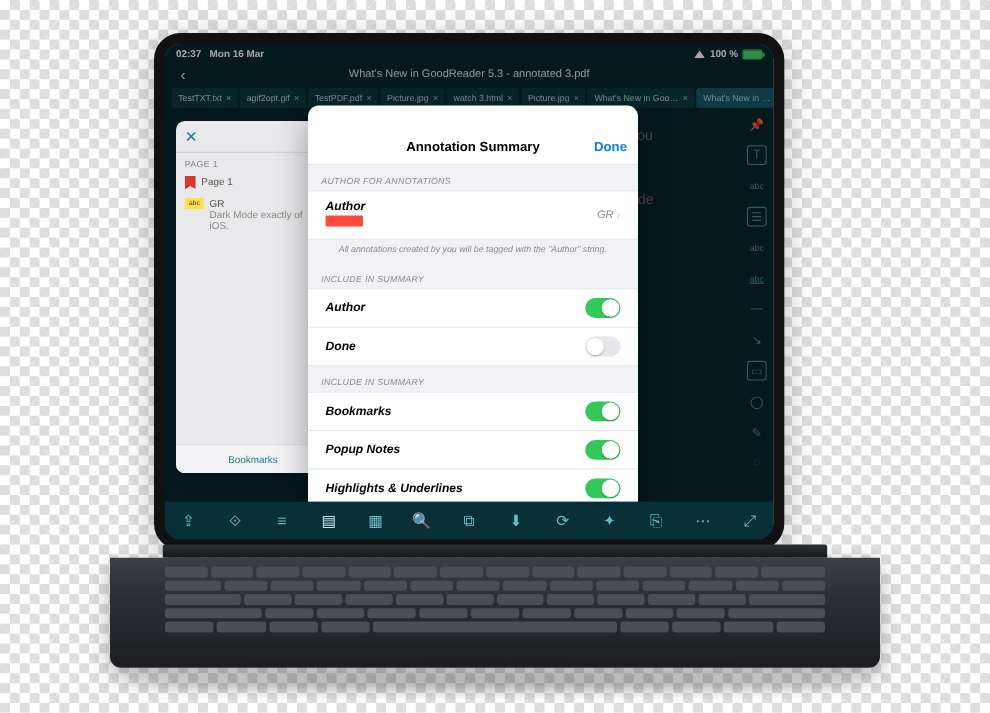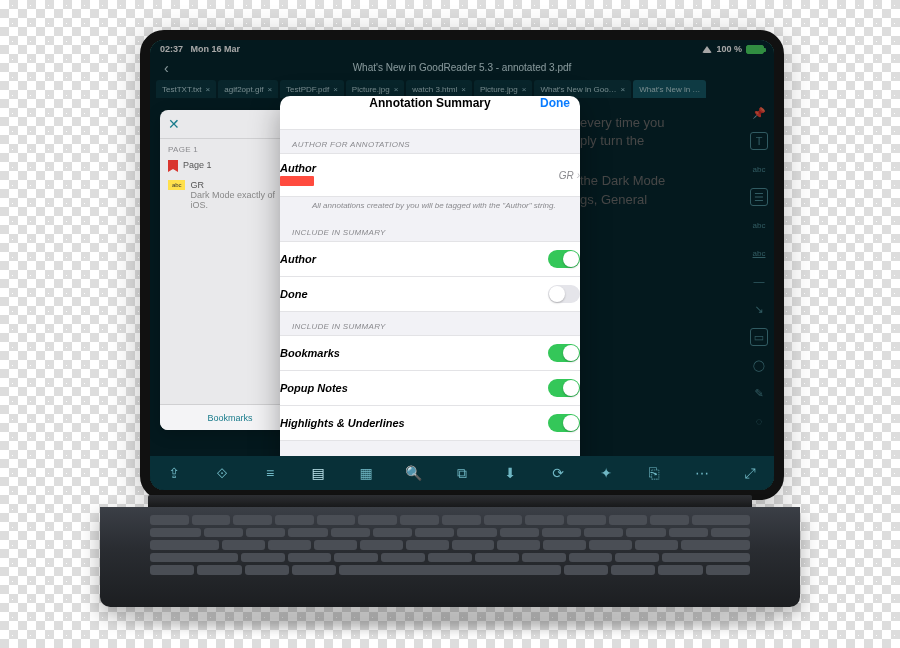--- a/index.html
+++ b/index.html
@@ -11,21 +11,21 @@
     background-size: 18px 18px;
     background-position: 0 0, 0 9px, 9px -9px, -9px 0;
     background-color: #fff;
     position: relative;
   }
 
   
   .ipad {
     position: absolute;
     left: 140px; top: 30px;
-    width: 644px; height: 470px;
+    width: 573px; height: 470px;
     background: #5eead4;
     border-radius: 24px;
     border: 10px solid #111;
     box-shadow: 0 6px 30px rgba(0,0,0,0.25), inset 0 0 0 2px #2a3338;
     overflow: hidden;
   }
   .screen { position: absolute; inset: 0; background: #07272e; }
 
   
   .keyboard {
@@ -85,27 +85,27 @@
   .outline .hdr{display:flex;align-items:center;padding:6px 8px;border-bottom:1px solid #d0d0d2;}
   .outline .hdr .close{color:#1a7c8c;font-size:14px;margin-right:auto;}
   .outline .sect{padding:6px 8px 2px;color:#8a8a8e;font-size:8px;text-transform:uppercase;letter-spacing:0.3px;}
   .outline .row{display:flex;align-items:flex-start;padding:4px 8px;gap:5px;}
   .outline .bm{width:10px;height:12px;background:#d9362f;clip-path:polygon(0 0,100% 0,100% 100%,50% 75%,0 100%);}
   .outline .hl{width:18px;height:10px;background:#ffe04b;display:flex;align-items:center;justify-content:center;font-size:6px;color:#333;}
   .outline .tabbar{position:absolute;bottom:0;left:0;right:0;height:26px;background:#f4f4f6;border-top:1px solid #d0d0d2;border-radius:0 0 8px 8px;display:flex;align-items:center;justify-content:center;font-size:9px;color:#1a7c8c;}
 
   
   .modal{position:absolute;left:130px;top:56px;width:300px;height:392px;background:#fff;border-radius:10px;box-shadow:0 10px 30px rgba(0,0,0,0.35);overflow:hidden;display:flex;flex-direction:column;}
-  .modal-hdr{flex:0 0 34px;display:flex;justify-content:center;position:relative;border-bottom:1px solid #e3e3e6;}
+  .modal-hdr{flex:0 0 34px;display:flex;align-items:center;justify-content:center;position:relative;border-bottom:1px solid #e3e3e6;margin-top:20px;}
   .modal-hdr .title{font-size:12px;font-weight:600;}
   .modal-hdr .done{position:absolute;right:10px;color:#0a7cff;font-size:12px;font-weight:600;}
   .modal-body{flex:1;overflow:hidden;background:#f2f2f6;font-style:italic;}
   .grp-hdr{padding:10px 12px 4px;font-size:8px;color:#8a8a8e;text-transform:uppercase;letter-spacing:0.3px;}
-  .grp-ftr{padding:4px 0 8px;font-size:8px;color:#8a8a8e;margin-left:32px;}
-  .cell{background:#fff;border-top:1px solid #e3e3e6;border-bottom:1px solid #e3e3e6;padding:8px 0;display:flex;align-items:center;justify-content:space-between;font-size:11px;}
+  .grp-ftr{padding:4px 28px 8px;font-size:8px;color:#8a8a8e;}
+  .cell{background:#fff;border-top:1px solid #e3e3e6;border-bottom:1px solid #e3e3e6;padding:8px 16px;display:flex;align-items:center;justify-content:space-between;font-size:11px;}
   .cell + .cell{border-top:none;}
   .cell .lbl{font-weight:600;color:#000;}
   .cell .sub{display:block;margin-top:2px;}
   .cell .val{color:#8a8a8e;font-size:10px;display:flex;align-items:center;gap:3px;}
   .chev{color:#c0c0c4;}
   .redact{display:inline-block;width:34px;height:10px;background:#ff4b3e;border-radius:1px;}
 
   .switch{width:32px;height:18px;border-radius:9px;position:relative;background:#e5e5ea;}
   .switch i{position:absolute;top:1px;left:1px;width:16px;height:16px;border-radius:50%;background:#fff;box-shadow:0 1px 2px rgba(0,0,0,0.25);transition:none;}
   .switch.on{background:#34c759;}

